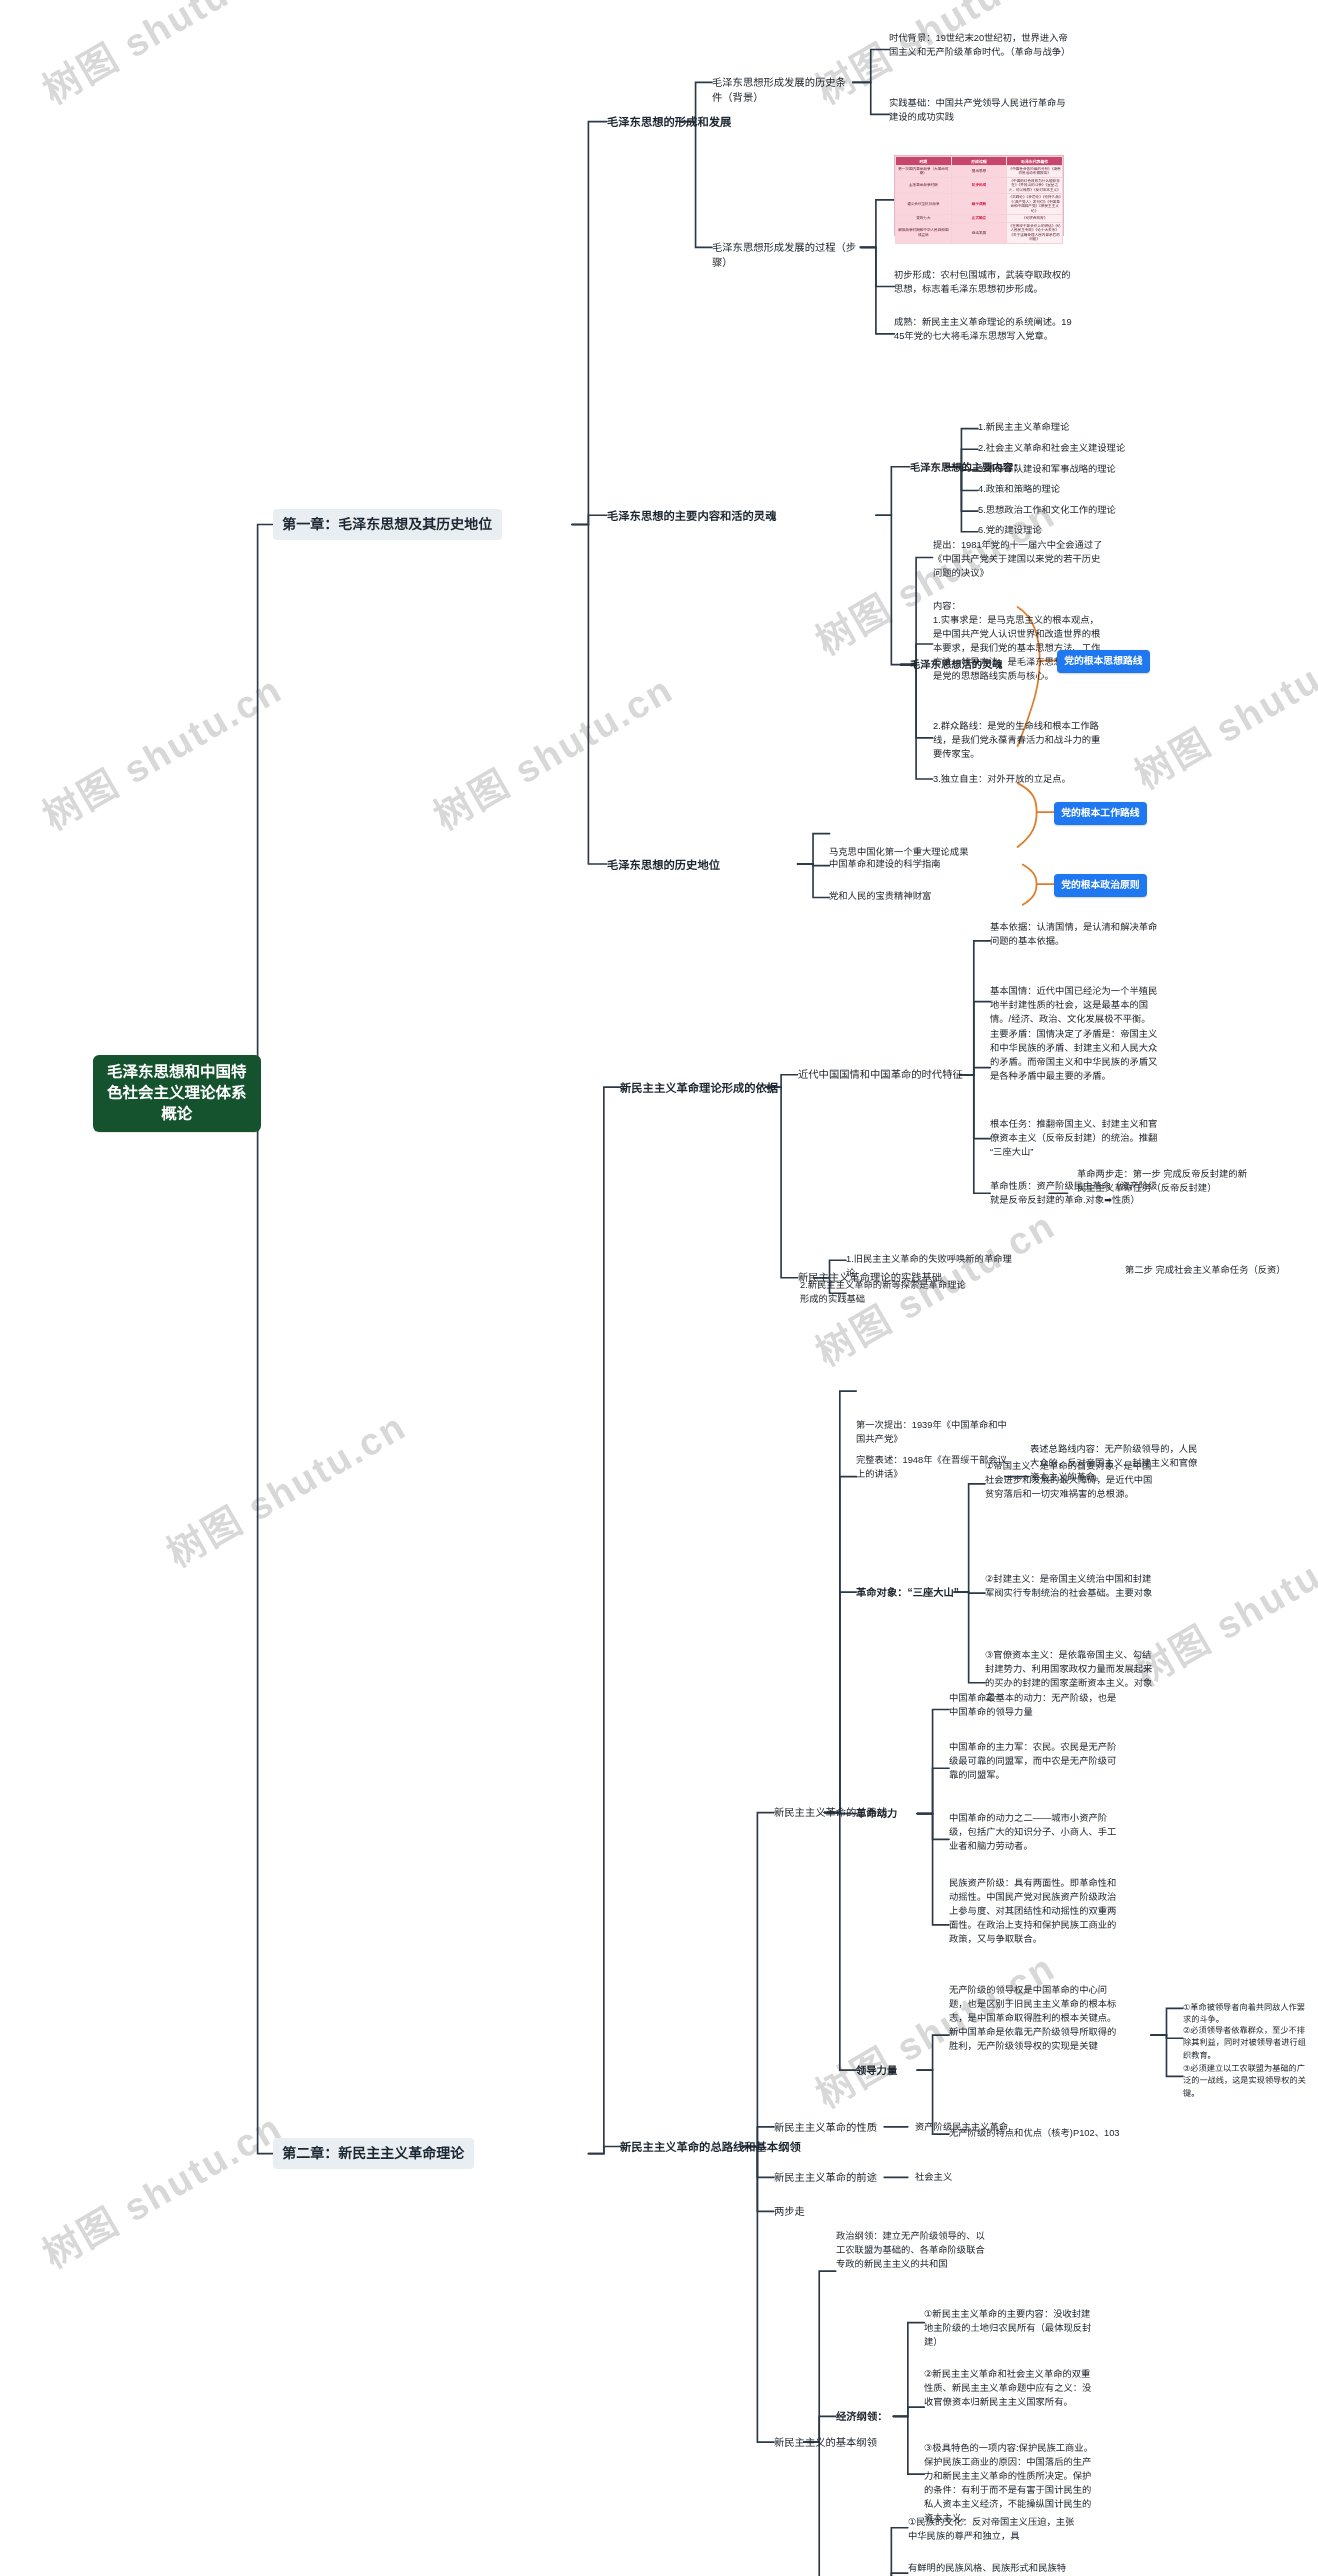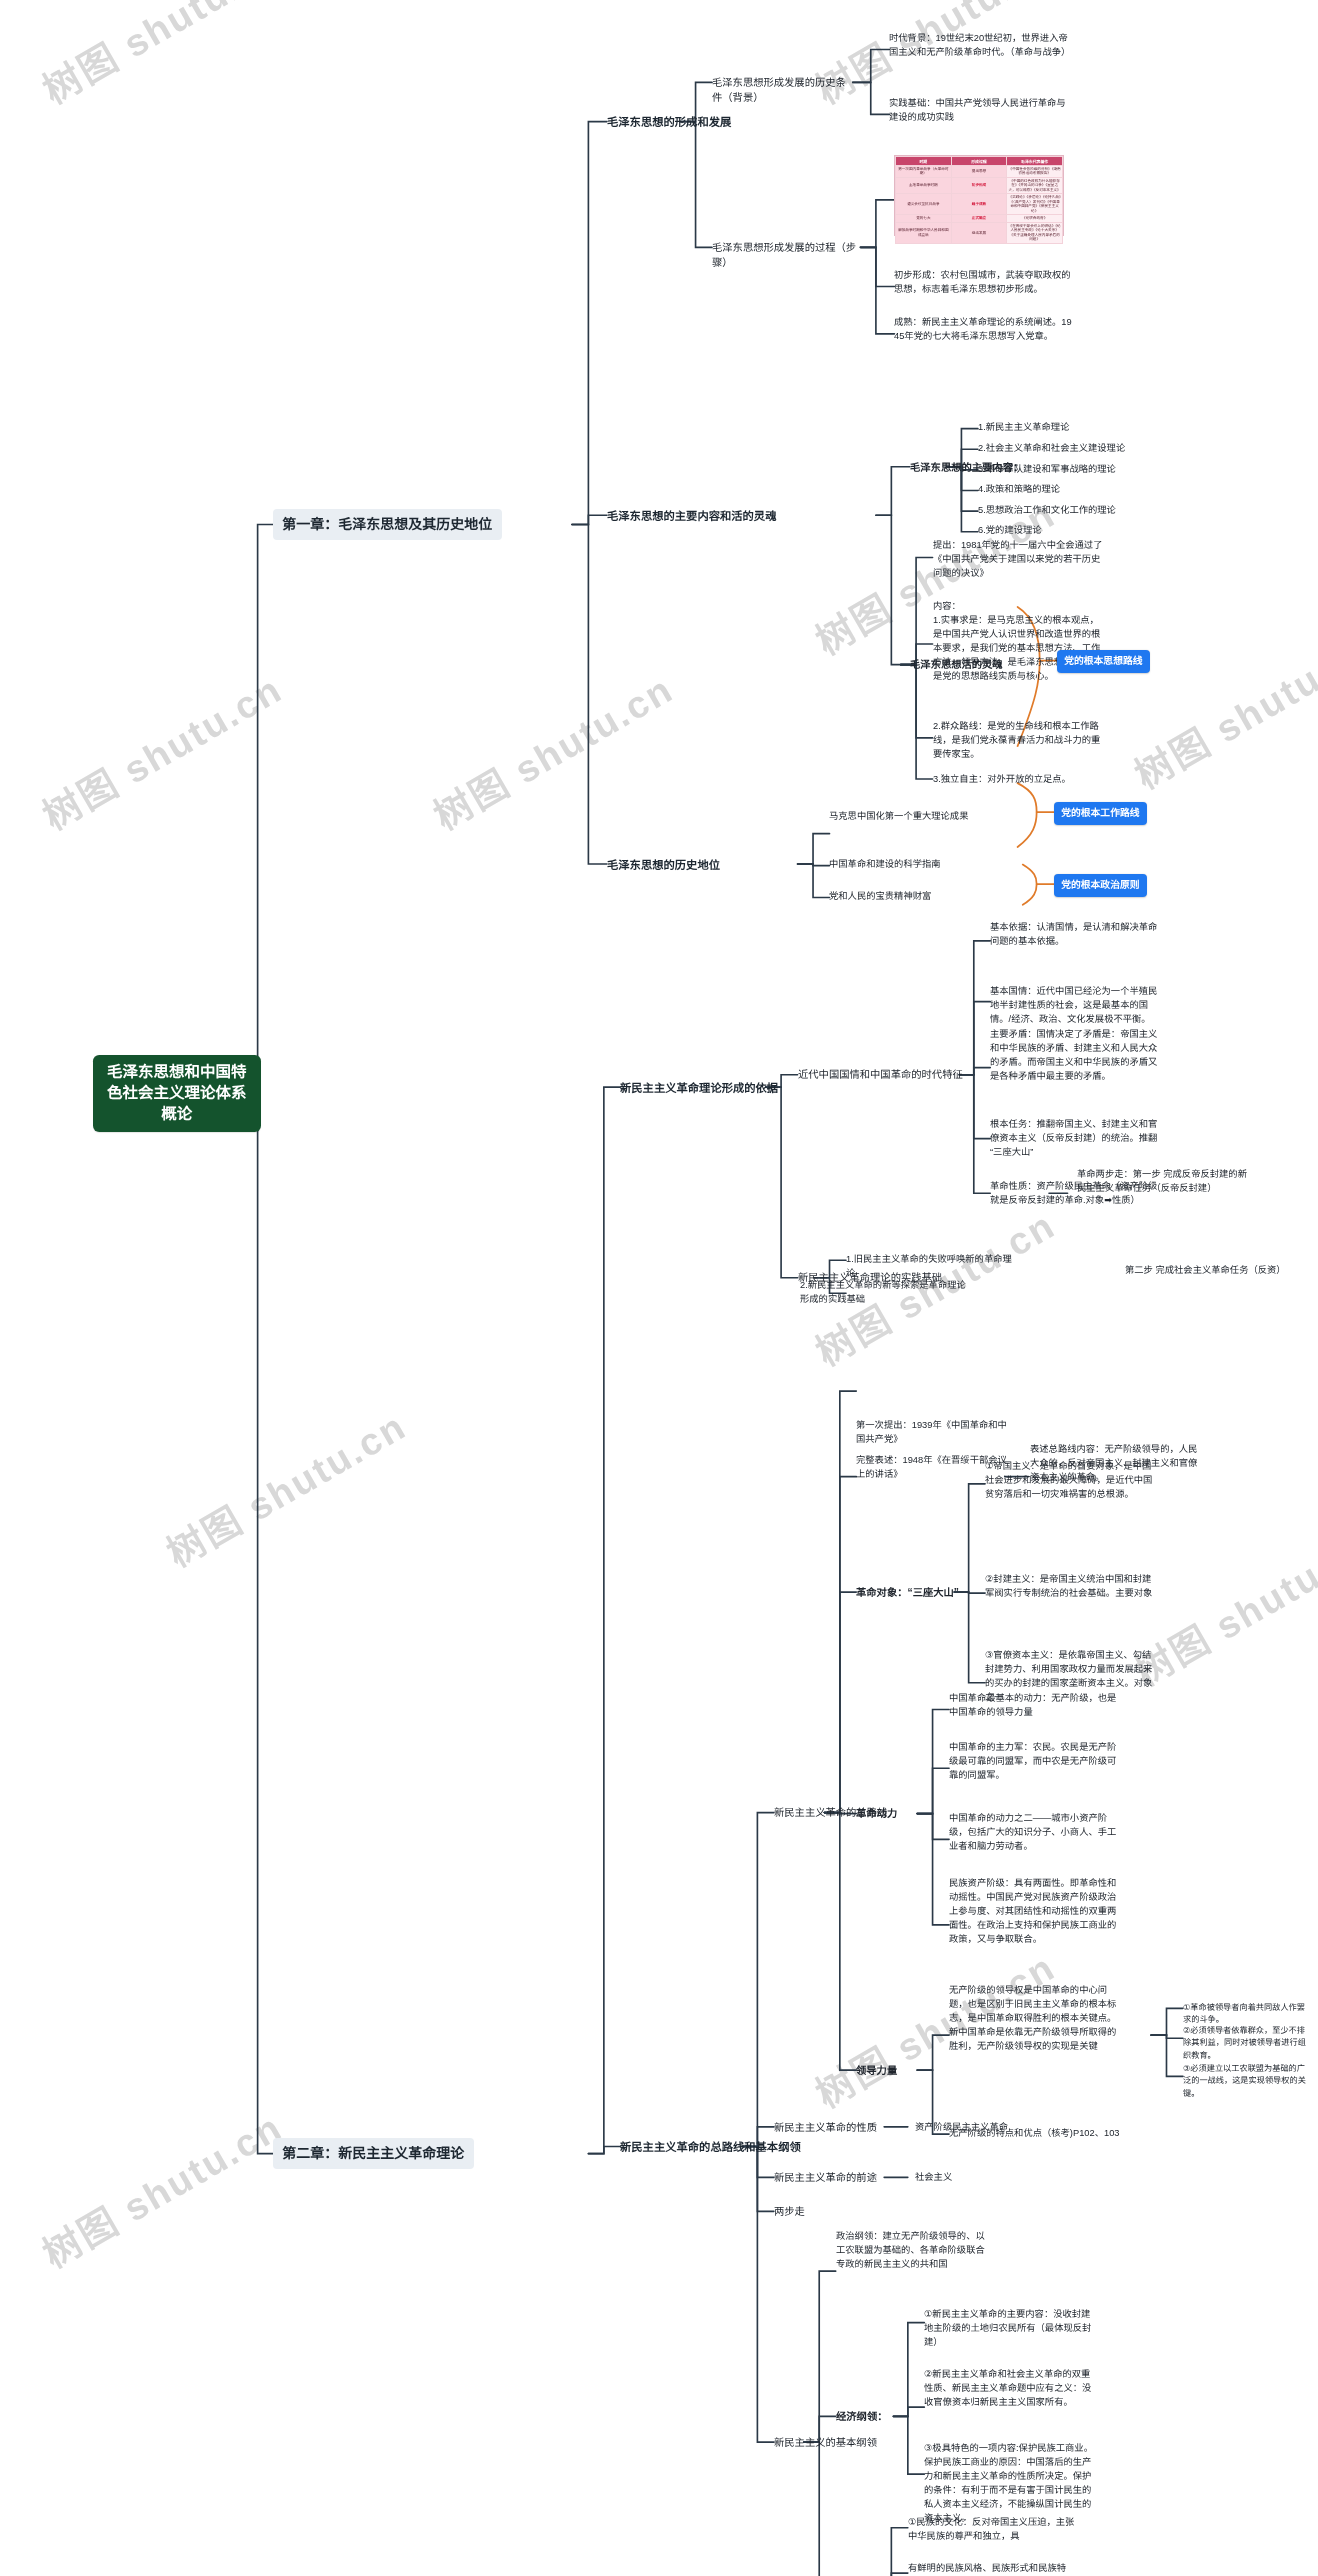--- a/index.html
+++ b/index.html
@@ -323,21 +323,21 @@
 1.实事求是：是马克思主义的根本观点，是中国共产党人认识世界和改造世界的根本要求，是我们党的基本思想方法、工作方法、领导方法，是毛泽东思想的精髓，是党的思想路线实质与核心。</div>
   <div class="node badge" style="left:1057px; top:650px;">党的根本思想路线</div>
 
   <div class="node lvl4" style="left:933px; top:720px; width:175px;">2.群众路线：是党的生命线和根本工作路线，是我们党永葆青春活力和战斗力的重要传家宝。</div>
   <div class="node badge" style="left:1054px; top:802px;">党的根本工作路线</div>
 
   <div class="node lvl4" style="left:933px; top:773px; width:175px;">3.独立自主：对外开放的立足点。</div>
   <div class="node badge" style="left:1054px; top:874px;">党的根本政治原则</div>
 
   <div class="node lvl2" style="left:607px; top:857px;">毛泽东思想的历史地位</div>
-  <div class="node lvl4" style="left:829px; top:810px;">马克思中国化第一个重大理论成果</div>
+  <div class="node lvl4" style="left:829px; top:846px;">马克思中国化第一个重大理论成果</div>
   <div class="node lvl4" style="left:829px; top:858px;">中国革命和建设的科学指南</div>
   <div class="node lvl4" style="left:829px; top:890px;">党和人民的宝贵精神财富</div>
 
   <div class="node chapter" style="left:273px; top:2138px;">第二章：新民主主义革命理论</div>
 
   <div class="node lvl2" style="left:620px; top:1080px;">新民主主义革命理论形成的依据</div>
 
   <div class="node lvl3" style="left:798px; top:1067px;">近代中国国情和中国革命的时代特征</div>
 
   <div class="node lvl4" style="left:990px; top:921px; width:175px;">基本依据：认清国情，是认清和解决革命问题的基本依据。</div>

